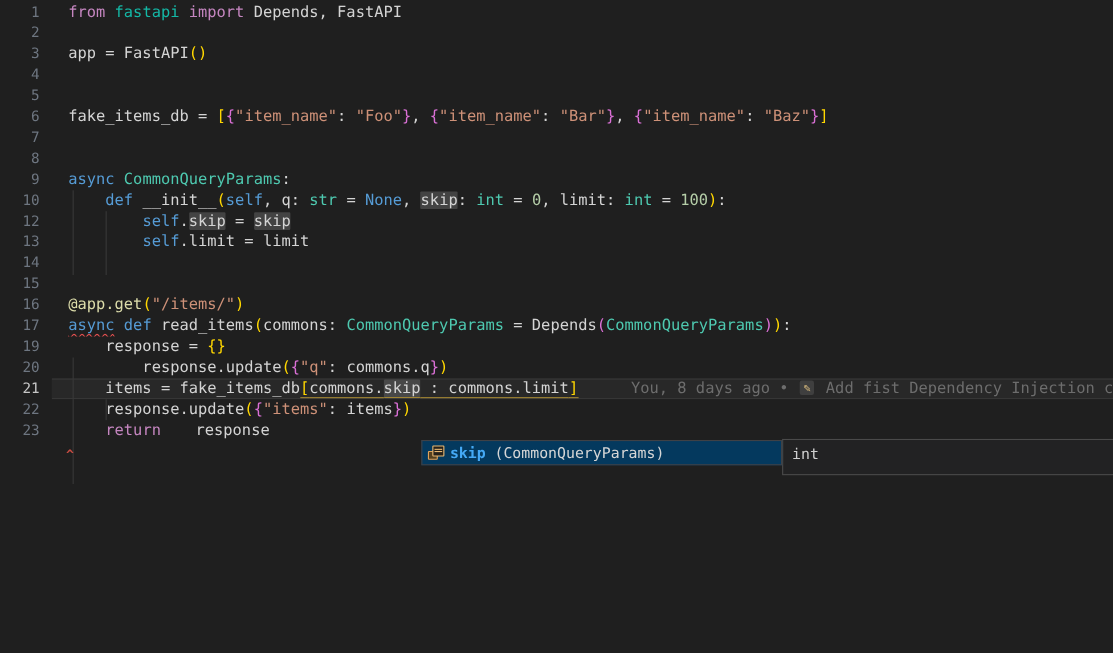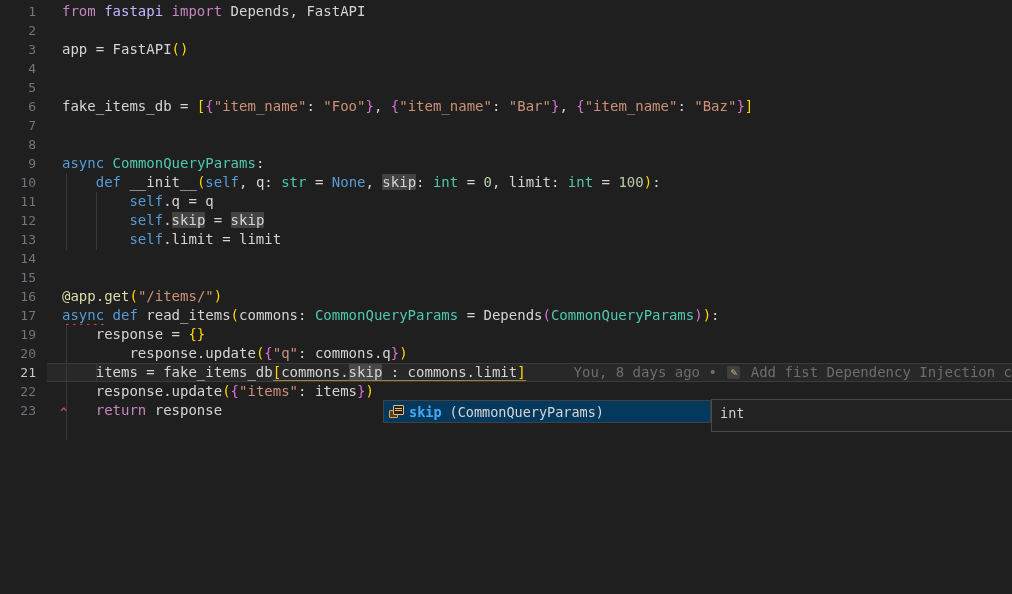--- a/index.html
+++ b/index.html
@@ -65,42 +65,41 @@
   #err-caret{
     position:absolute;left:60px;top:407px;z-index:6;
     color:#c94c42;font-size:12px;font-weight:bold;line-height:12px;
   }
 </style>
 </head>
 <body>
 
 <div id="editor">
   <div id="lines">
-      <div class="line"><span class="ln">1</span><span class="rest"><span class="code"><span style="color: rgb(197, 134, 192);">from</span><span style="color: #c4b5fd;"> fastapi </span><span style="color: rgb(197, 134, 192);">import</span><span style="color: rgb(212, 212, 212);"> Depends, FastAPI</span></span></span></div>
+      <div class="line"><span class="ln">1</span><span class="rest"><span class="code"><span style="color: rgb(197, 134, 192);">from</span><span style="color: #14b8a6;"> fastapi </span><span style="color: rgb(197, 134, 192);">import</span><span style="color: rgb(212, 212, 212);"> Depends, FastAPI</span></span></span></div>
       <div class="line"><span class="ln">2</span><span class="rest"><span class="code"></span></span></div>
       <div class="line"><span class="ln">3</span><span class="rest"><span class="code"><span style="color: rgb(212, 212, 212);">app = FastAPI</span><span style="color: rgb(255, 215, 0);">()</span></span></span></div>
       <div class="line"><span class="ln">4</span><span class="rest"><span class="code"></span></span></div>
       <div class="line"><span class="ln">5</span><span class="rest"><span class="code"></span></span></div>
       <div class="line"><span class="ln">6</span><span class="rest"><span class="code"><span style="color: rgb(212, 212, 212);">fake_items_db = </span><span style="color: rgb(255, 215, 0);">[</span><span style="color: rgb(218, 112, 214);">{</span><span style="color: rgb(206, 145, 120);">"item_name"</span><span style="color: rgb(212, 212, 212);">: </span><span style="color: rgb(206, 145, 120);">"Foo"</span><span style="color: rgb(218, 112, 214);">}</span><span style="color: rgb(212, 212, 212);">, </span><span style="color: rgb(218, 112, 214);">{</span><span style="color: rgb(206, 145, 120);">"item_name"</span><span style="color: rgb(212, 212, 212);">: </span><span style="color: rgb(206, 145, 120);">"Bar"</span><span style="color: rgb(218, 112, 214);">}</span><span style="color: rgb(212, 212, 212);">, </span><span style="color: rgb(218, 112, 214);">{</span><span style="color: rgb(206, 145, 120);">"item_name"</span><span style="color: rgb(212, 212, 212);">: </span><span style="color: rgb(206, 145, 120);">"Baz"</span><span style="color: rgb(218, 112, 214);">}</span><span style="color: rgb(255, 215, 0);">]</span></span></span></div>
       <div class="line"><span class="ln">7</span><span class="rest"><span class="code"></span></span></div>
       <div class="line"><span class="ln">8</span><span class="rest"><span class="code"></span></span></div>
       <div class="line"><span class="ln">9</span><span class="rest"><span class="code"><span style="color: rgb(86, 156, 214);">async</span><span style="color: rgb(212, 212, 212);"> </span><span style="color: rgb(78, 201, 176);">CommonQueryParams</span><span style="color: rgb(212, 212, 212);">:</span></span></span></div>
       <div class="line"><span class="ln">10</span><span class="rest"><span class="code"><span style="color: rgb(212, 212, 212);">    </span><span style="color: rgb(86, 156, 214);">def</span><span style="color: rgb(212, 212, 212);"> __init__</span><span style="color: rgb(255, 215, 0);">(</span><span style="color: rgb(86, 156, 214);">self</span><span style="color: rgb(212, 212, 212);">, q: </span><span style="color: rgb(78, 201, 176);">str</span><span style="color: rgb(212, 212, 212);"> = </span><span style="color: rgb(86, 156, 214);">None</span><span style="color: rgb(212, 212, 212);">, </span><span class="f-hl" style="color: rgb(212, 212, 212);">skip</span><span style="color: rgb(212, 212, 212);">: </span><span style="color: rgb(78, 201, 176);">int</span><span style="color: rgb(212, 212, 212);"> = </span><span style="color: rgb(181, 206, 168);">0</span><span style="color: rgb(212, 212, 212);">, limit: </span><span style="color: rgb(78, 201, 176);">int</span><span style="color: rgb(212, 212, 212);"> = </span><span style="color: rgb(181, 206, 168);">100</span><span style="color: rgb(255, 215, 0);">)</span><span style="color: rgb(212, 212, 212);">:</span></span></span></div>
-      <div class="line"><span class="ln">11</span><span class="rest"><span class="code"><span style="color: rgb(212, 212, 212);">        </span><span style="color: rgb(86, 156, 214);">self</span><span style="color: rgb(212, 212, 212);">.q = q</span></span></span></div>
       <div class="line"><span class="ln">12</span><span class="rest"><span class="code"><span style="color: rgb(212, 212, 212);">        </span><span style="color: rgb(86, 156, 214);">self</span><span style="color: rgb(212, 212, 212);">.</span><span class="f-hl" style="color: rgb(212, 212, 212);">skip</span><span style="color: rgb(212, 212, 212);"> = </span><span class="f-hl" style="color: rgb(212, 212, 212);">skip</span></span></span></div>
       <div class="line"><span class="ln">13</span><span class="rest"><span class="code"><span style="color: rgb(212, 212, 212);">        </span><span style="color: rgb(86, 156, 214);">self</span><span style="color: rgb(212, 212, 212);">.limit = limit</span></span></span></div>
       <div class="line"><span class="ln">14</span><span class="rest"><span class="code"></span></span></div>
       <div class="line"><span class="ln">15</span><span class="rest"><span class="code"></span></span></div>
       <div class="line"><span class="ln">16</span><span class="rest"><span class="code"><span style="color: rgb(220, 220, 170);">@app.get</span><span style="color: rgb(255, 215, 0);">(</span><span style="color: rgb(206, 145, 120);">"/items/"</span><span style="color: rgb(255, 215, 0);">)</span></span></span></div>
       <div class="line"><span class="ln">17</span><span class="rest"><span class="code"><span class="f-sq" style="color: rgb(86, 156, 214);">async</span><span style="color: rgb(212, 212, 212);"> </span><span style="color: rgb(86, 156, 214);">def</span><span style="color: rgb(212, 212, 212);"> read_items</span><span style="color: rgb(255, 215, 0);">(</span><span style="color: rgb(212, 212, 212);">commons: </span><span style="color: rgb(78, 201, 176);">CommonQueryParams</span><span style="color: rgb(212, 212, 212);"> = Depends</span><span style="color: rgb(218, 112, 214);">(</span><span style="color: rgb(78, 201, 176);">CommonQueryParams</span><span style="color: rgb(218, 112, 214);">)</span><span style="color: rgb(255, 215, 0);">)</span><span style="color: rgb(212, 212, 212);">:</span></span></span></div>
       <div class="line"><span class="ln">19</span><span class="rest"><span class="code"><span style="color: rgb(212, 212, 212);">    response = </span><span style="color: rgb(255, 215, 0);">{}</span></span></span></div>
       <div class="line"><span class="ln">20</span><span class="rest"><span class="code"><span style="color: rgb(212, 212, 212);">        response.update</span><span style="color: rgb(255, 215, 0);">(</span><span style="color: rgb(218, 112, 214);">{</span><span style="color: rgb(206, 145, 120);">"q"</span><span style="color: rgb(212, 212, 212);">: commons.q</span><span style="color: rgb(218, 112, 214);">}</span><span style="color: rgb(255, 215, 0);">)</span></span></span></div>
       <div class="line active"><span class="ln">21</span><span class="rest"><span class="code"><span style="color: rgb(212, 212, 212);">    items = fake_items_db</span><span class="f-ul" style="color: rgb(255, 215, 0);">[</span><span class="f-ul" style="color: rgb(212, 212, 212);">commons.</span><span class="f-hl f-ul" style="color: rgb(212, 212, 212);">skip</span><span class="f-ul" style="color: rgb(212, 212, 212);"> : commons.limit</span><span class="f-ul" style="color: rgb(255, 215, 0);">]</span></span><span class="blame"><span>You, 8 days ago • </span><span class="blame-icon">✎</span><span> Add fist Dependency Injection c</span></span></span></div>
       <div class="line"><span class="ln">22</span><span class="rest"><span class="code"><span style="color: rgb(212, 212, 212);">    response.update</span><span style="color: rgb(255, 215, 0);">(</span><span style="color: rgb(218, 112, 214);">{</span><span style="color: rgb(206, 145, 120);">"items"</span><span style="color: rgb(212, 212, 212);">: items</span><span style="color: rgb(218, 112, 214);">}</span><span style="color: rgb(255, 215, 0);">)</span></span></span></div>
-      <div class="line"><span class="ln">23</span><span class="rest"><span class="code"><span style="color: rgb(212, 212, 212);">    </span><span style="color: rgb(197, 134, 192);">return</span><span style="color: rgb(212, 212, 212);"> response</span></span></span></div>
+      <div class="line"><span class="ln">23</span><span class="rest"><span class="code"><span style="color: rgb(212, 212, 212);">    </span><span style="color: rgb(197, 134, 192);">return</span><span style="color: rgb(212, 212, 212); padding-left: 23px;"> response</span></span></span></div>
     </div>
 
   <div class="guide" style="left:66px;top:173px;height:77px;"></div>
   <div class="guide" style="left:96px;top:192px;height:58px;"></div>
   <div class="guide" style="left:66px;top:325px;height:115px;"></div>
   <div class="guide" style="left:96px;top:363px;height:19px;"></div>
 
   <div id="err-caret">^</div>
 
   <div id="suggest-box">

